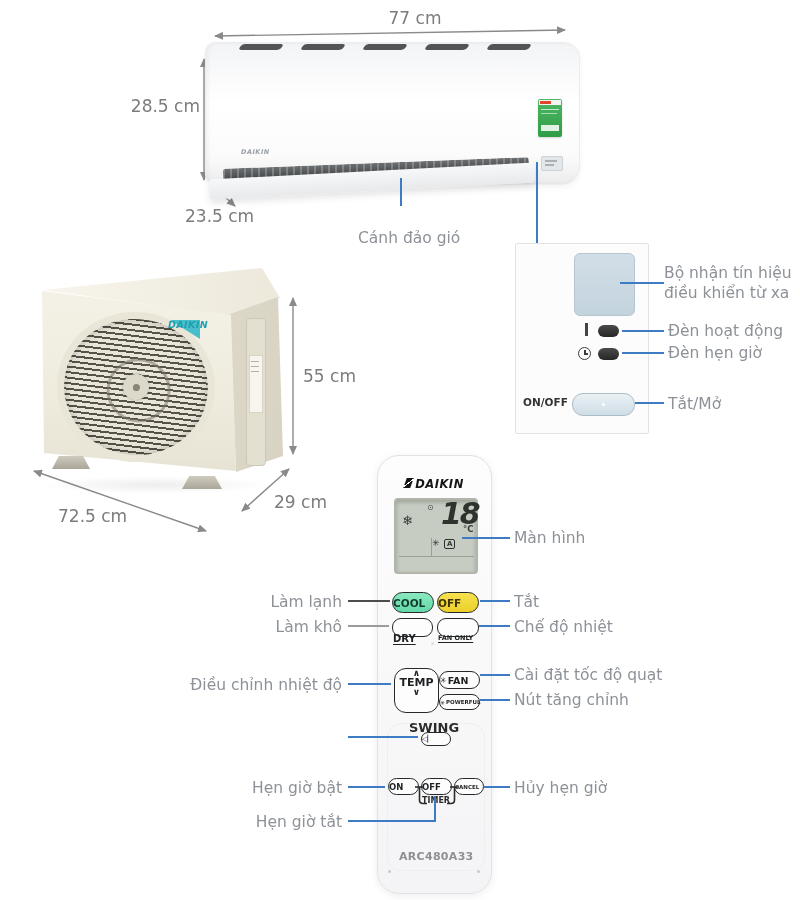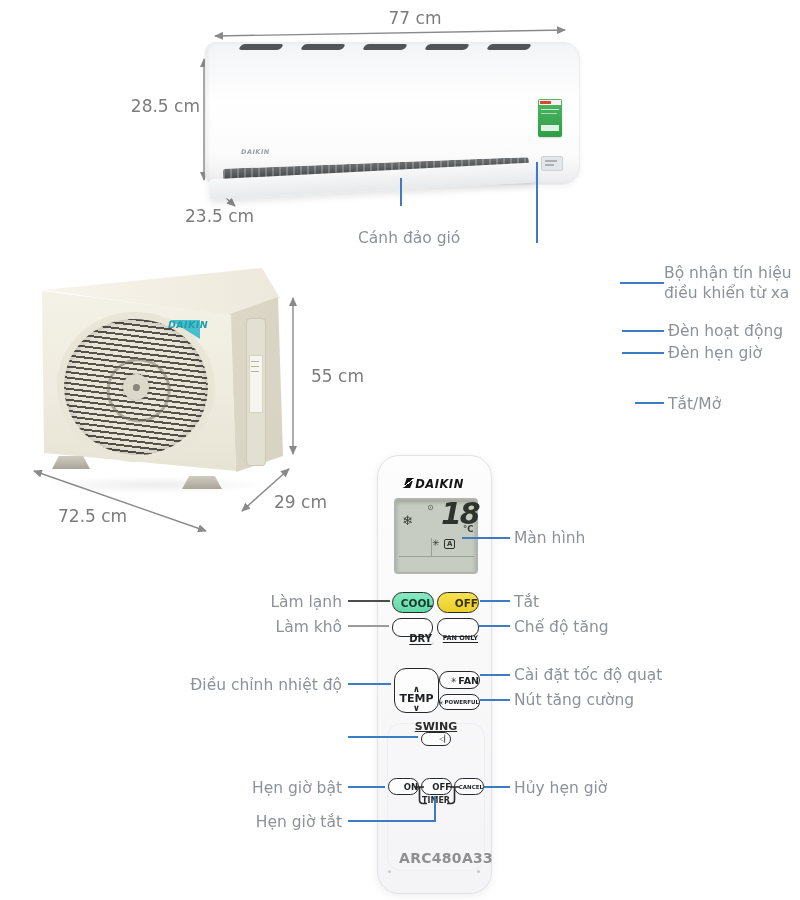--- a/index.html
+++ b/index.html
@@ -15,21 +15,21 @@
   .hline.dark{background:#4d4d4d;height:1.5px;}
   
   .panel{position:absolute;left:515px;top:243px;width:132px;height:189px;background:#fcfcfd;
          border:1px solid #e2e2e2;border-radius:2px;}
   .led{position:absolute;width:21px;height:12px;border-radius:6px;
        background:linear-gradient(180deg,#4a4a4a,#262626);}
   
   .remote{position:absolute;left:377px;top:455px;width:113px;height:437px;border-radius:22px;
           background:linear-gradient(180deg,#fdfdfd,#f4f4f6);border:1px solid #e2e2e5;
           box-shadow:0 2px 8px rgba(0,0,0,.07);}
-  .rbtn{position:absolute;display:flex;align-items:center;justify-content:flex-end;
+  .rbtn{position:absolute;display:flex;align-items:center;justify-content:flex-start;
         background:#fdfdfd;border:1.5px solid #26292b;box-sizing:border-box;
         font-weight:bold;color:#1e2123;}
   .uline{text-decoration:underline;text-underline-offset:2px;margin-top:21px;}
   .lcd{position:absolute;left:16px;top:42px;width:84px;height:76px;border-radius:4px;
        background:#c6ccc1;border:2px solid #b0b6ab;box-sizing:border-box;
        box-shadow:inset 0 2px 4px rgba(0,0,0,.22);}
   .seg{font-family:"DejaVu Sans",sans-serif;font-style:italic;font-weight:bold;}
   .logo-mark{display:inline-block;width:7px;height:10px;background:#141414;
              transform:skewX(-20deg);margin-right:3px;
              background:linear-gradient(135deg,#141414 45%,#fff 45%,#fff 55%,#141414 55%);}
@@ -93,20 +93,36 @@
       <i style="position:absolute;left:3px;top:3px;width:12px;height:1.5px;background:#aab0b5;"></i>
       <i style="position:absolute;left:3px;top:7px;width:9px;height:1.5px;background:#aab0b5;"></i>
     </div>
   </div>
 
   <div class="vline" style="left:400px;top:178px;height:28px;"></div>
   <div class="lbl" style="left:358px;top:206px;margin-top:22px;">Cánh đảo gió</div>
 
   <div class="vline" style="left:536px;top:162px;height:81px;"></div>
 
+  <div class="panel">
+    <div class="abs" style="left:58px;top:9px;width:59px;height:61px;border-radius:6px;
+                background:linear-gradient(180deg,#d2dee7,#c3d3de);border:1px solid #b5c6d1;"></div>
+    <div class="abs" style="left:69px;top:79px;width:2.5px;height:13px;background:#444;"></div>
+    <div class="led" style="left:82px;top:81px;"></div>
+    <div class="clock" style="left:62px;top:103px;">
+      <i style="left:5px;top:2px;width:1.6px;height:4.5px;"></i>
+      <i style="left:5px;top:5px;width:4px;height:1.6px;"></i>
+    </div>
+    <div class="led" style="left:82px;top:104px;"></div>
+    <div class="abs" style="left:7px;top:152px;font-size:10.5px;font-weight:bold;color:#333;">ON/OFF</div>
+    <div class="abs" style="left:56px;top:149px;width:61px;height:21px;border-radius:11px;
+                background:linear-gradient(180deg,#eaf1f5,#cfdde6);border:1px solid #a9bcc7;">
+      <i style="position:absolute;left:29px;top:9px;width:3px;height:3px;border-radius:50%;background:#fff;"></i>
+    </div>
+  </div>
 
   <div class="hline" style="left:620px;top:282px;width:44px;"></div>
   <div class="lbl" style="left:664px;top:263px;">
     <span>Bộ nhận tín hiệu</span><br>
     <span>điều khiển từ xa</span>
   </div>
   <div class="hline" style="left:622px;top:330px;width:42px;"></div>
   <div class="lbl" style="left:668px;top:321px;">Đèn hoạt động</div>
   <div class="hline" style="left:622px;top:352px;width:42px;"></div>
   <div class="lbl" style="left:668px;top:343px;">Đèn hẹn giờ</div>
@@ -146,21 +162,21 @@
       <i style="position:absolute;left:4px;top:42px;width:8px;height:1px;background:#b4b0a2;"></i>
       <i style="position:absolute;left:4px;top:47px;width:8px;height:1px;background:#b4b0a2;"></i>
       <i style="position:absolute;left:4px;top:52px;width:8px;height:1px;background:#b4b0a2;"></i>
     </div>
     <div class="abs" style="left:22px;top:196px;width:38px;height:13px;background:linear-gradient(180deg,#cfcbbf,#a9a599);
                 clip-path:polygon(18% 0,82% 0,100% 100%,0 100%);"></div>
     <div class="abs" style="left:152px;top:216px;width:40px;height:13px;background:linear-gradient(180deg,#cfcbbf,#a9a599);
                 clip-path:polygon(18% 0,82% 0,100% 100%,0 100%);"></div>
   </div>
 
-  <div class="dim" style="left:303px;top:366px;margin-left:8px;">55 cm</div>
+  <div class="dim" style="left:303px;top:366px;">55 cm</div>
   <div class="dim" style="left:58px;top:506px;">72.5 cm</div>
   <div class="dim" style="left:274px;top:492px;">29 cm</div>
 
   <div class="remote">
     <div class="abs" style="left:0;top:21px;width:113px;text-align:center;font-size:11.5px;font-weight:bold;
                 font-style:italic;color:#161616;letter-spacing:.5px;">
       <i class="logo-mark"></i><span>DAIKIN</span>
     </div>
 
     <div class="lcd">
@@ -200,21 +216,21 @@
       <span style="font-size:8px;margin-right:1px;">✳</span>
       <span>FAN</span>
       </div>
     <div class="rbtn" style="left:61px;top:238px;width:41px;height:16px;border-radius:8px;font-size:5.5px;border-width:1.2px;">
       <span style="font-size:6px;margin-right:1px;">✳</span>
       <span>POWERFUL</span>
       </div>
 
     <div class="abs" style="left:9px;top:267px;width:96px;height:146px;border:1px solid #efeff1;border-radius:14px;"></div>
 
-    <div class="abs" style="left:31px;top:264px;width:54px;text-align:center;font-size:11px;font-weight:bold;color:#2b2b2b;text-decoration:underline;">SWING</div>
+    <div class="abs" style="left:31px;top:264px;width:54px;text-align:left;font-size:13px;font-weight:bold;color:#2b2b2b;">SWING</div>
     <div class="rbtn" style="left:43px;top:276px;width:30px;height:14px;border-radius:7px;border-width:1.2px;font-size:7px;">
       <span>◁▏</span>
       </div>
 
     <div class="rbtn" style="left:10px;top:322px;width:31px;height:17px;border-radius:9px;border-width:1.2px;font-size:8.5px;">
       <span>ON</span>
       </div>
     <div class="rbtn" style="left:43px;top:322px;width:31px;height:17px;border-radius:9px;border-width:1.2px;font-size:8.5px;">
       <span>OFF</span>
       </div>
@@ -224,45 +240,45 @@
     <svg class="abs" style="left:35px;top:324px;" width="48" height="28" viewBox="0 0 48 28">
       <g fill="none" stroke="#2b2b2b" stroke-width="1.6">
         <path d="M2,7 h9"></path>
           <path d="M6.5,7 v13 q0,3.5 3.5,3.5 h4"></path>
         <path d="M46,7 h-9"></path>
           <path d="M41.5,7 v13 q0,3.5 -3.5,3.5 h-4"></path>
       </g>
     </svg>
     <div class="abs" style="left:44px;top:340px;width:28px;text-align:center;font-size:8px;font-weight:bold;color:#2b2b2b;">TIMER</div>
 
-    <div class="abs" style="left:21px;top:394px;width:70px;text-align:center;font-size:14px;font-weight:bold;
+    <div class="abs" style="left:21px;top:394px;width:70px;text-align:center;font-size:11px;font-weight:bold;
                 color:#8f8f93;letter-spacing:.3px;">ARC480A33</div>
     <i class="abs" style="left:10px;top:414px;width:3px;height:3px;border-radius:50%;background:#c9c9cc;"></i>
     <i class="abs" style="left:99px;top:414px;width:3px;height:3px;border-radius:50%;background:#c9c9cc;"></i>
   </div>
 
   <div class="hline" style="left:462px;top:537px;width:48px;"></div>
   <div class="lbl" style="left:514px;top:528px;">Màn hình</div>
 
   <div class="hline dark" style="left:348px;top:600px;width:42px;"></div>
   <div class="lbl r" style="left:242px;top:592px;width:100px;">Làm lạnh</div>
   <div class="hline" style="left:480px;top:600px;width:30px;"></div>
   <div class="lbl" style="left:514px;top:592px;">Tắt</div>
 
   <div class="hline gray" style="left:348px;top:625px;width:41px;"></div>
   <div class="lbl r" style="left:242px;top:617px;width:100px;">Làm khô</div>
   <div class="hline" style="left:479px;top:625px;width:31px;"></div>
-  <div class="lbl" style="left:514px;top:617px;">Chế độ tăng</div>
+  <div class="lbl" style="left:514px;top:617px;">Chế độ nhiệt</div>
 
   <div class="hline" style="left:348px;top:683px;width:43px;"></div>
   <div class="lbl r" style="left:182px;top:675px;width:160px;">Điều chỉnh nhiệt độ</div>
   <div class="hline" style="left:480px;top:674px;width:30px;"></div>
   <div class="lbl" style="left:514px;top:665px;text-align:center;">Cài đặt tốc độ quạt</div>
   <div class="hline" style="left:480px;top:699px;width:30px;"></div>
-  <div class="lbl" style="left:514px;top:690px;">Nút tăng cường</div>
+  <div class="lbl" style="left:514px;top:690px;">Nút tăng chỉnh</div>
 
   <div class="hline" style="left:348px;top:736px;width:70px;"></div>
 
   <div class="hline" style="left:348px;top:786px;width:37px;"></div>
   <div class="lbl r" style="left:242px;top:778px;width:100px;">Hẹn giờ bật</div>
   <div class="hline" style="left:484px;top:786px;width:26px;"></div>
   <div class="lbl" style="left:514px;top:778px;">Hủy hẹn giờ</div>
 
   <div class="vline" style="left:434px;top:796px;height:26px;"></div>
   <div class="hline" style="left:348px;top:820px;width:88px;"></div>

